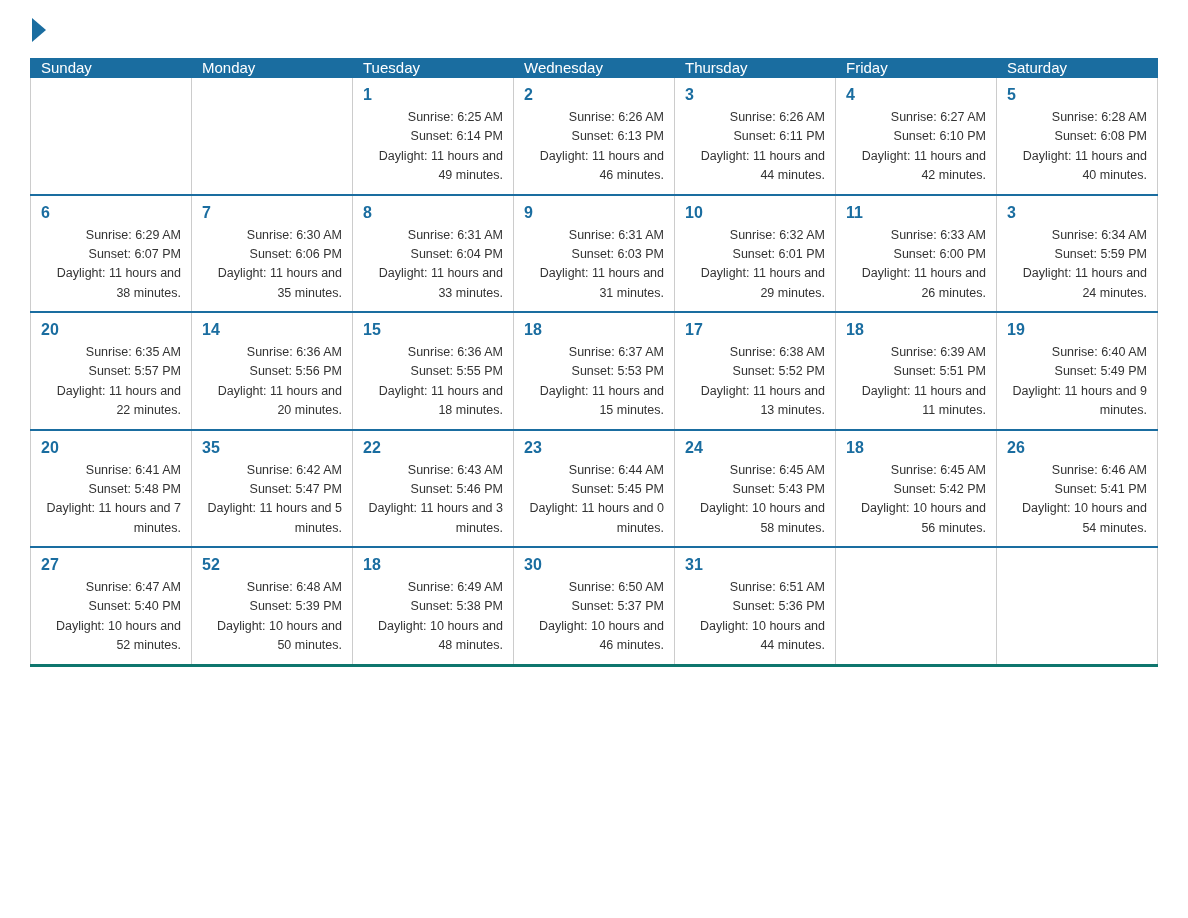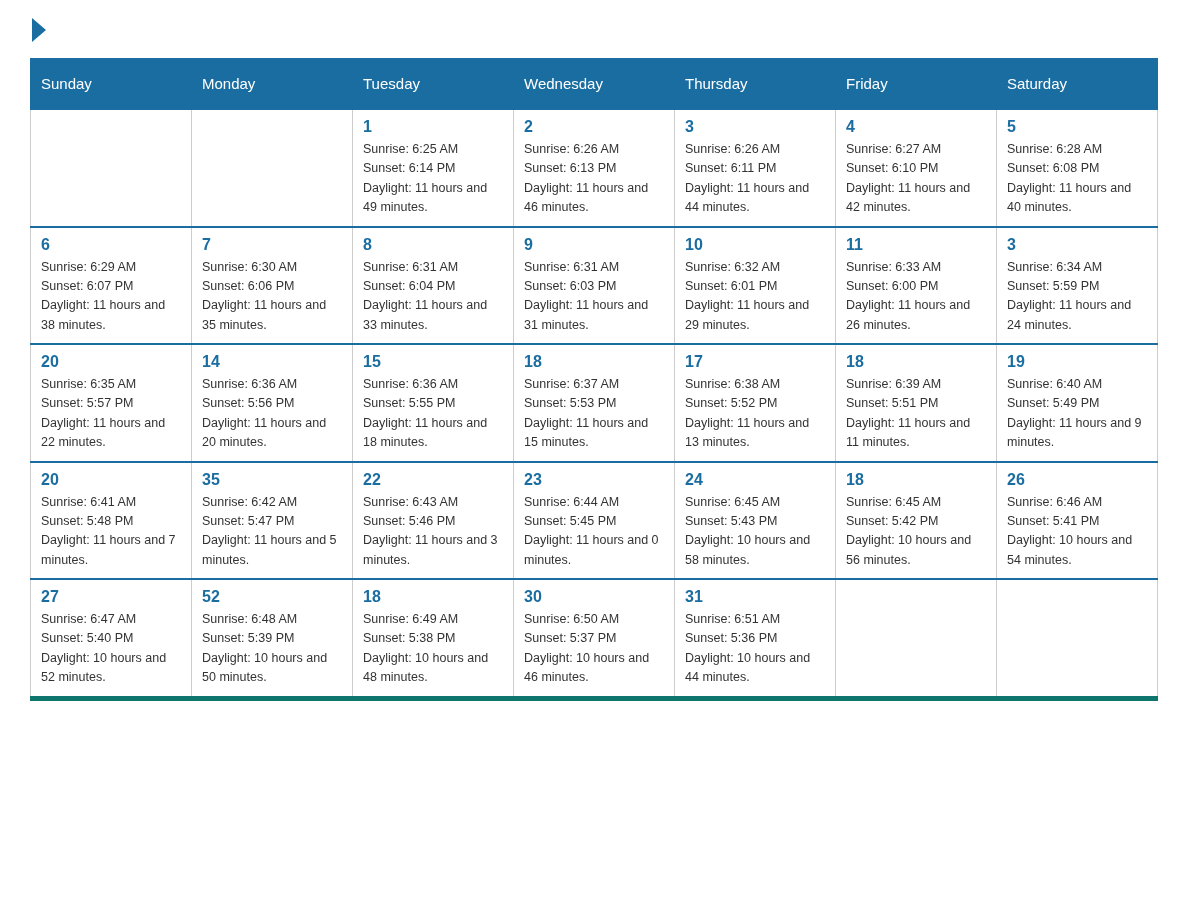--- a/index.html
+++ b/index.html
@@ -77,21 +77,21 @@
       width: 100%;
       border-collapse: collapse;
       table-layout: fixed;
     }
 
     thead tr th {
       background-color: #1a6da0;
       color: #fff;
       font-size: 15px;
       font-weight: normal;
-      padding: 16px 10px;
+      padding: 0 10px;
       text-align: left;
       border: 1px solid #1a6da0;
     }
 
     tbody tr td {
       vertical-align: top;
       padding: 8px 10px;
       font-size: 13px;
       color: #222;
       border: 1px solid #ccc;
@@ -104,32 +104,33 @@
       color: #1a6da0;
       font-weight: bold;
       display: block;
       margin-bottom: 4px;
     }
 
     .day-info {
       font-size: 12.5px;
       color: #333;
       line-height: 1.55;
+      text-align: right;
     }
 
     .empty-cell {
       background: #fff;
     }
 
     tbody tr td:last-child {
       border-right: 1px solid #ccc;
     }
 
     tbody tr:last-child td {
-      border-bottom: 5px solid #0f766e;
+      border-bottom: 3px solid #0f766e;
     }
   </style>
 </head>
 <body>
 
 <div class="header">
   <div class="logo-wrapper">
     <div class="logo-line1">
       <span class="logo-text-general"></span>
       <span class="logo-triangle"></span>

